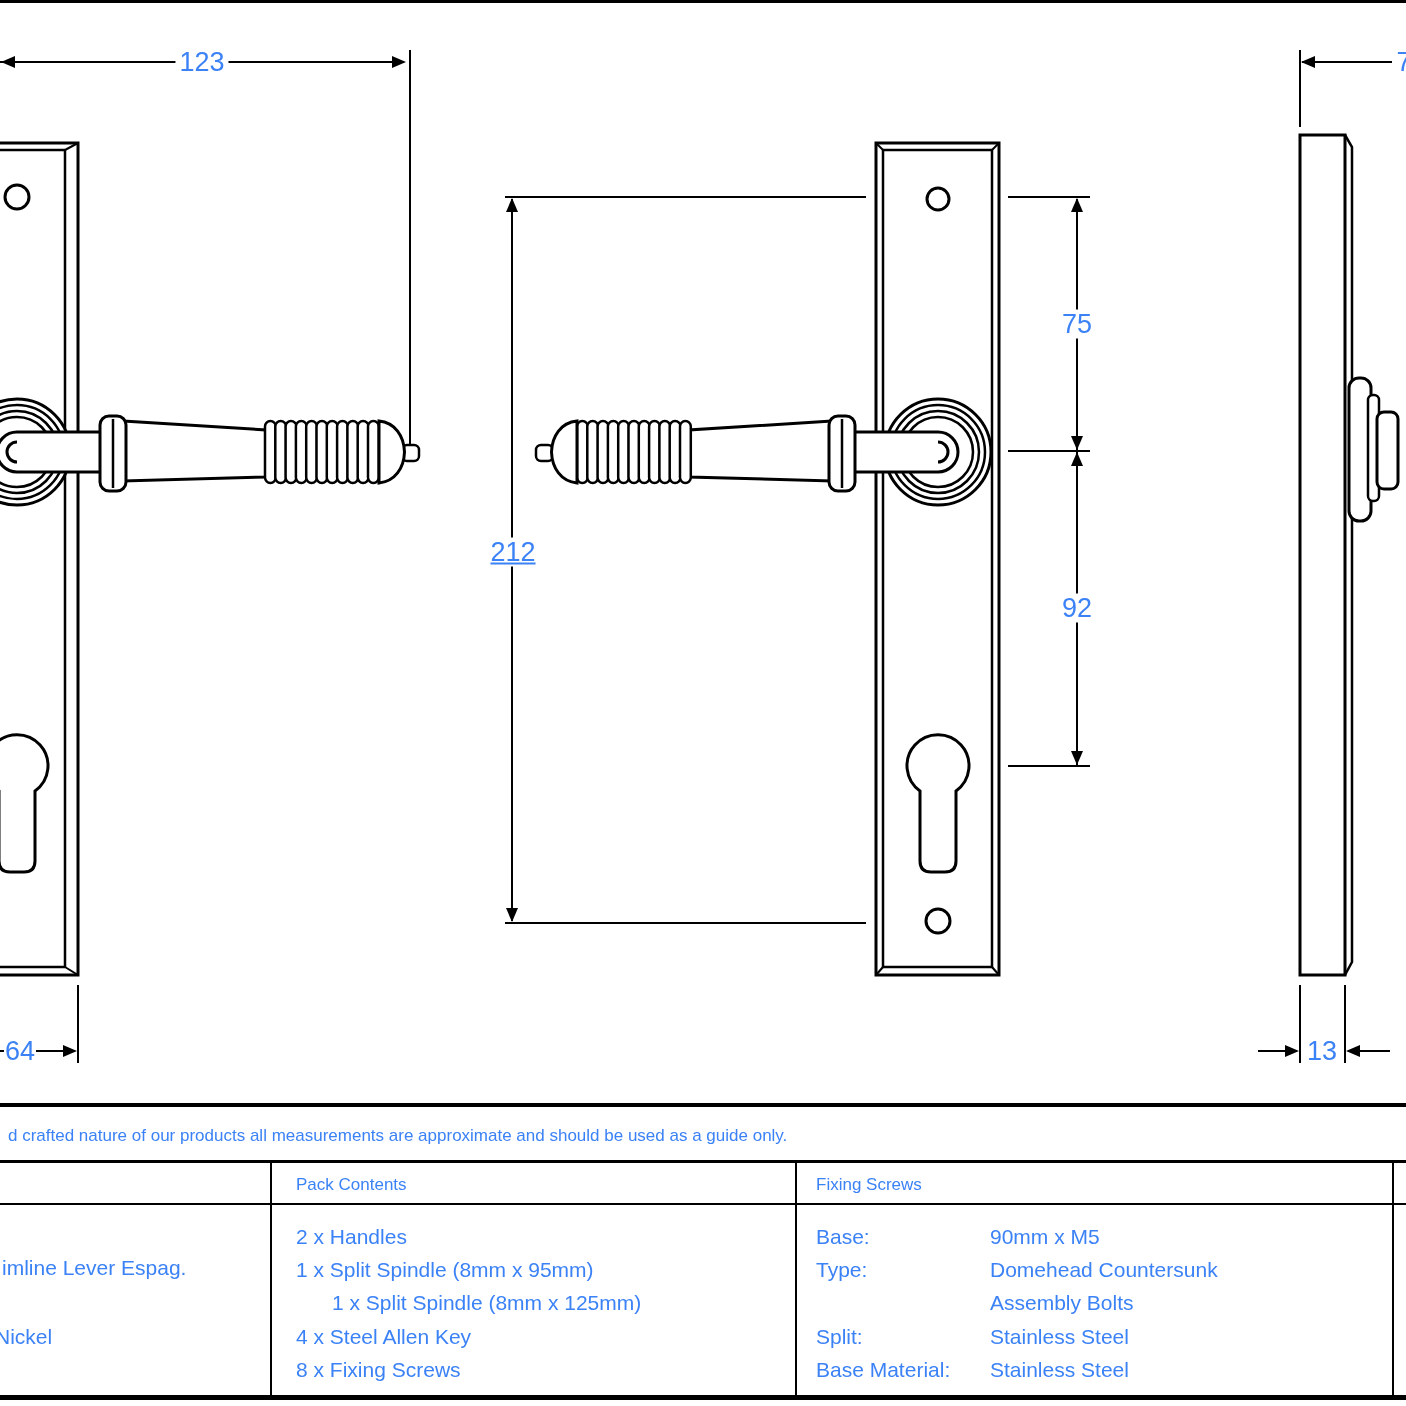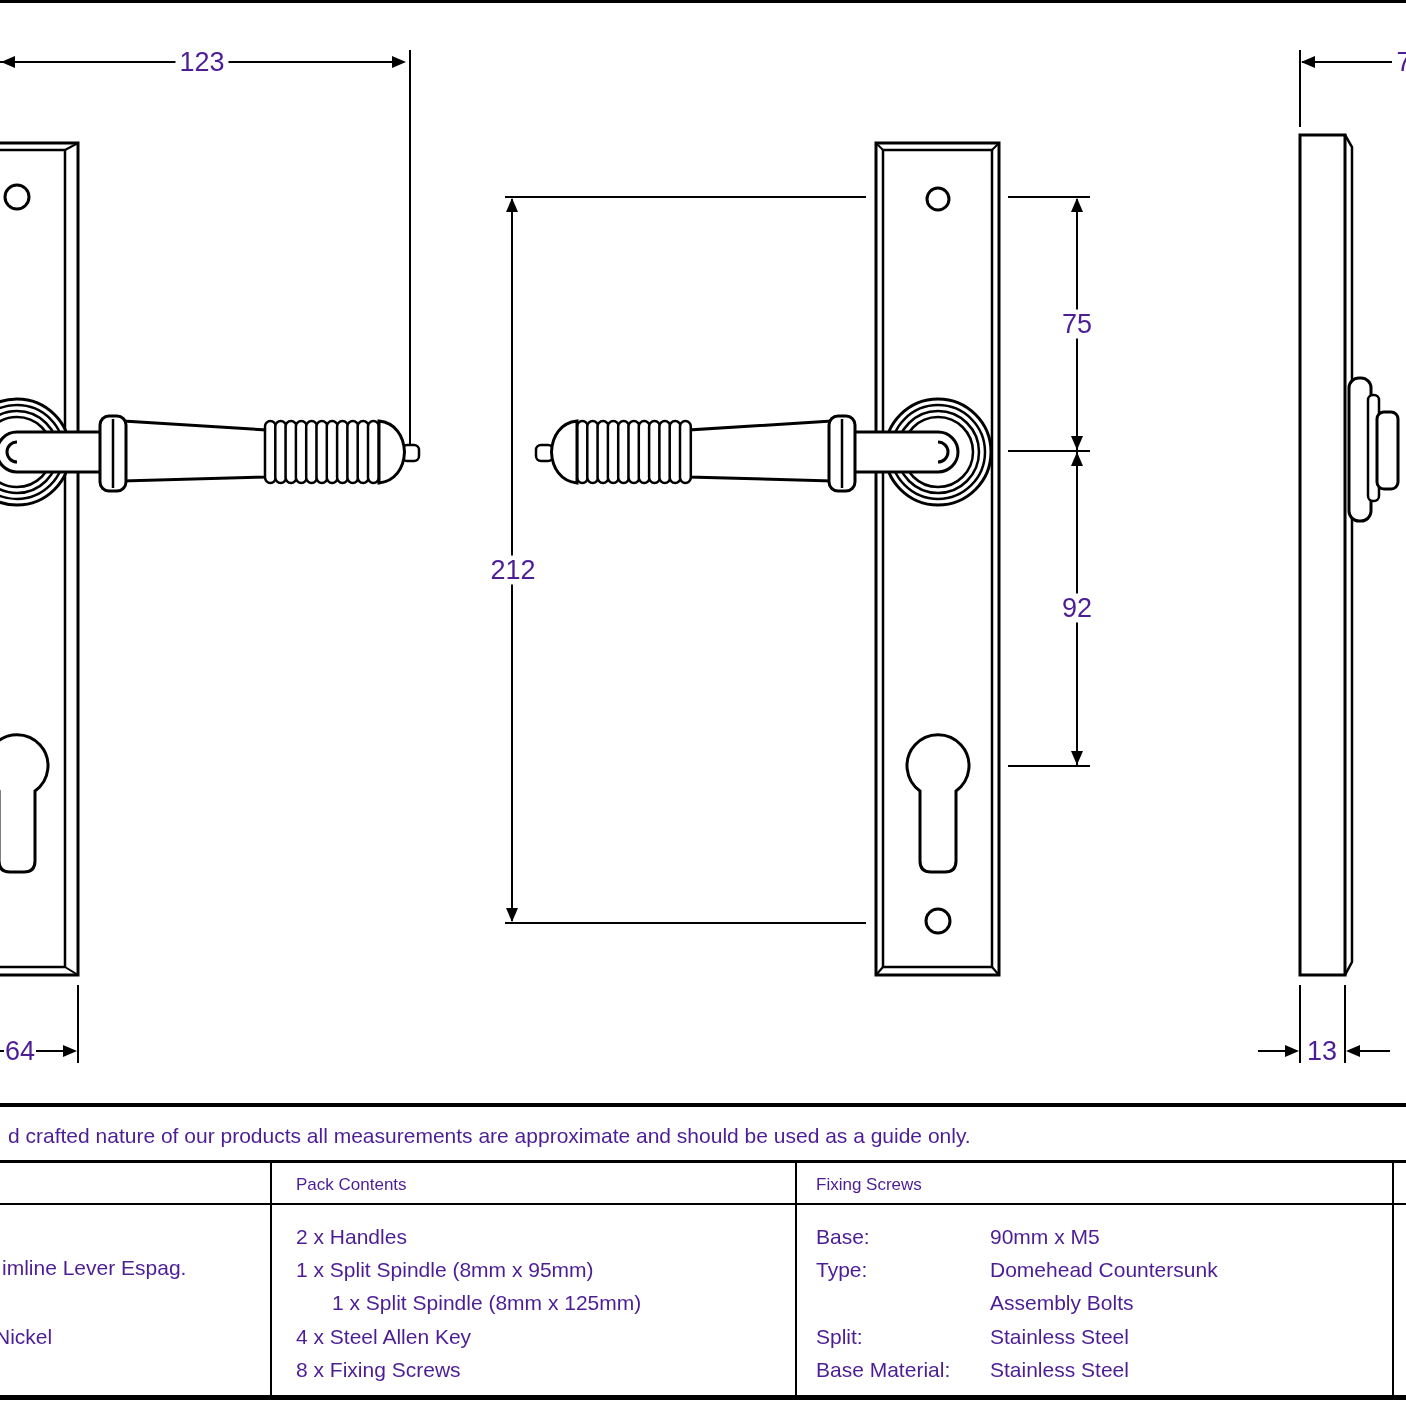--- a/index.html
+++ b/index.html
@@ -1,32 +1,32 @@
 <!DOCTYPE html>
 <html><head>
 <meta charset="utf-8">
 <style>
   html,body{margin:0;padding:0;background:#fff;}
   #root{
     position:relative;width:1406px;height:1406px;overflow:hidden;background:#ffffff;
-    font-family:"Liberation Sans", sans-serif;color:#4c1d95;
+    font-family:"Liberation Sans", sans-serif;color:#3b82f6;
   }
   svg{position:absolute;left:0;top:0;}
   .ln{stroke:#000;fill:none;}
   .fillw{fill:#fff;stroke:#000;}
   .arr{fill:#000;stroke:none;}
   .dim-label{
     position:absolute;transform:translate(-50%,-50%);
     font-size:27px;line-height:1;background:#fff;padding:1px 4px;white-space:nowrap;
   }
   .dim-label.noclip{padding:1px 1px;}
   .hl{position:absolute;left:0;width:1406px;background:#000;}
   .vl{position:absolute;background:#000;width:2px;}
   .band-text{
-    position:absolute;font-size:21px;line-height:26px;white-space:nowrap;
+    position:absolute;font-size:17px;line-height:26px;white-space:nowrap;
   }
   .cell-text{
     position:absolute;font-size:21px;line-height:26px;white-space:nowrap;
   }
   .hdr-text{
     position:absolute;font-size:17px;line-height:26px;white-space:nowrap;
   }
 </style>
 </head>
 <body>
@@ -158,21 +158,21 @@
       <line class="ln" x1="1300" y1="985" x2="1300" y2="1063"></line>
       <line class="ln" x1="1345" y1="985" x2="1345" y2="1063"></line>
       <line class="ln" x1="1258" y1="1051" x2="1286" y2="1051"></line>
       <path class="arr" d="M 1299,1051 L 1285,1045 L 1285,1057 Z"></path>
       <path class="arr" d="M 1346,1051 L 1360,1045 L 1360,1057 Z"></path>
       <line class="ln" x1="1359" y1="1051" x2="1390" y2="1051"></line>
     </g>
   </svg>
 
   <div class="dim-label" style="left:202px;top:62px;">123</div>
-  <div class="dim-label" style="left:513px;top:570px;">212</div>
+  <div class="dim-label" style="left:513px;top:552px;text-decoration:underline;">212</div>
   <div class="dim-label" style="left:1077px;top:324px;">75</div>
   <div class="dim-label" style="left:1077px;top:608px;">92</div>
   <div class="dim-label noclip" style="left:20px;top:1051px;">64</div>
   <div class="dim-label noclip" style="left:1322px;top:1051px;">13</div>
   <div class="dim-label noclip" style="left:1404px;top:62px;">7</div>
 
   <div class="hl" style="top:1103px;height:4px;"></div>
   <div class="band-text" style="left:8px;top:1123px;">d crafted nature of our products all measurements are approximate and should be used as a guide only.</div>
   <div class="hl" style="top:1160px;height:3px;"></div>
 

